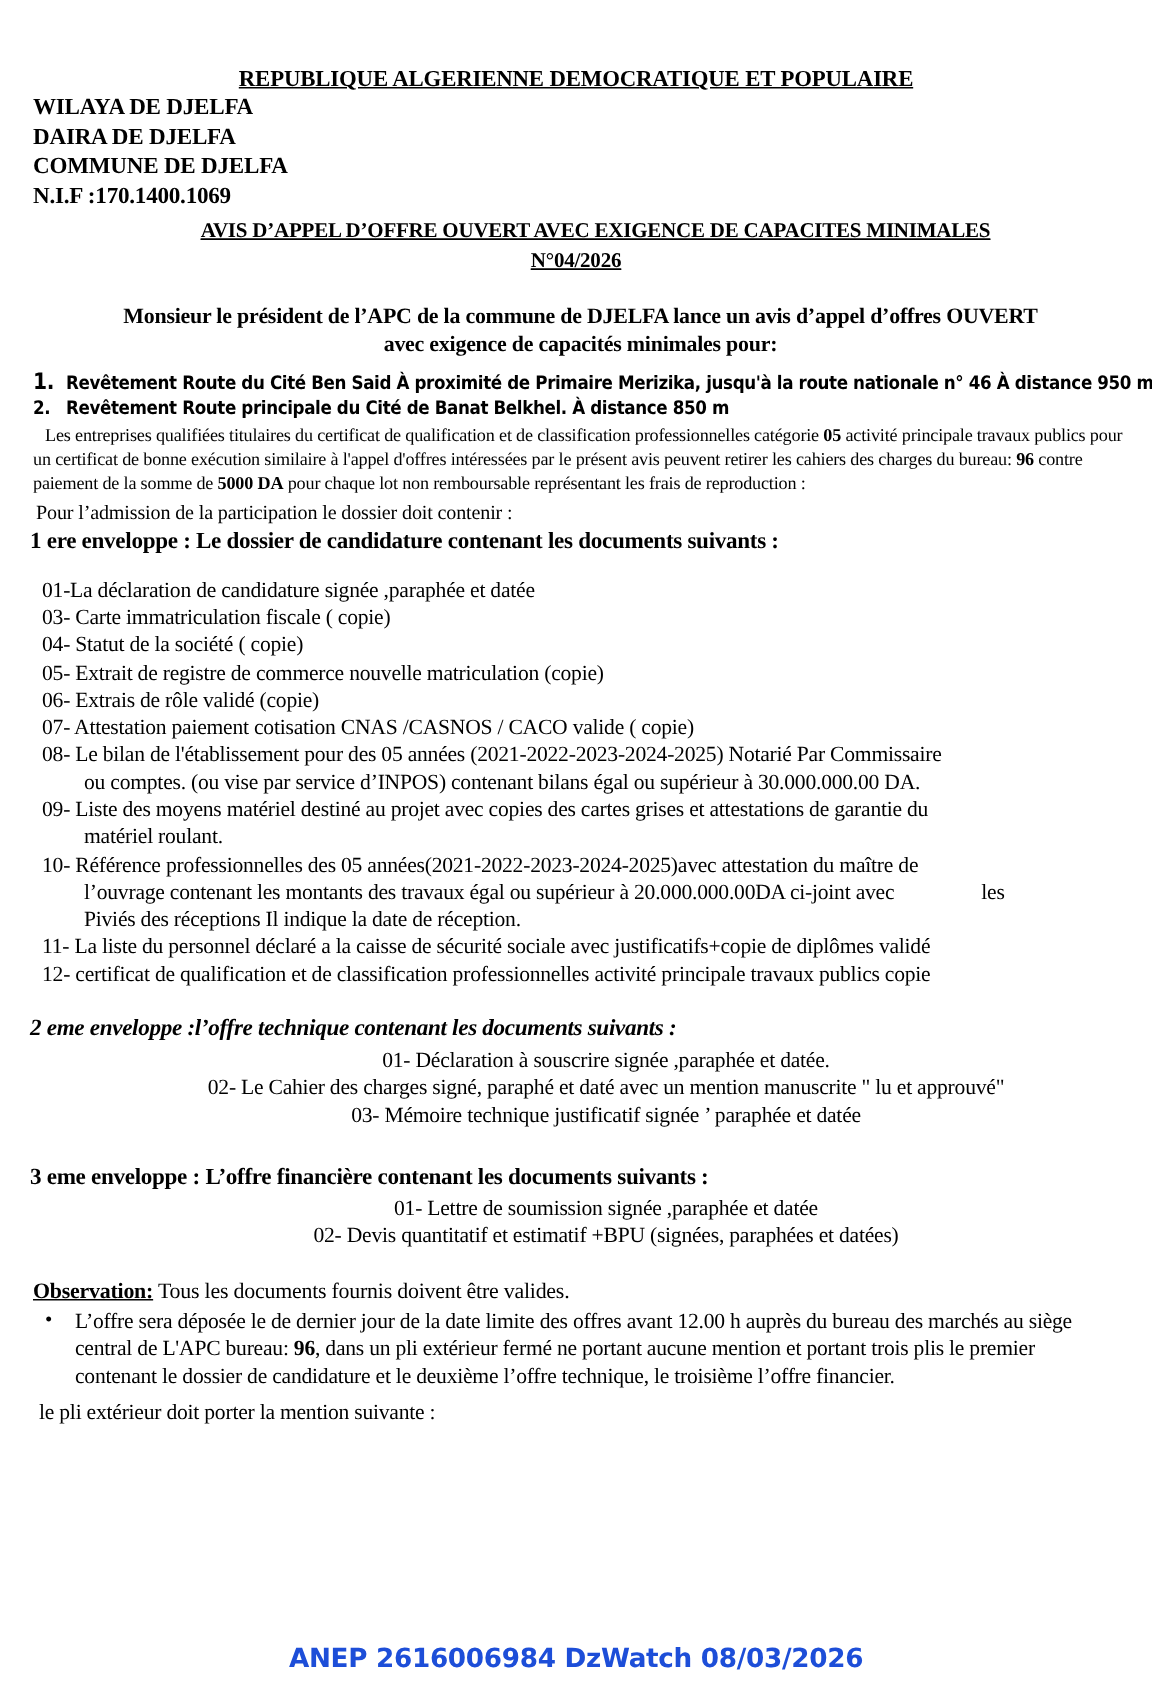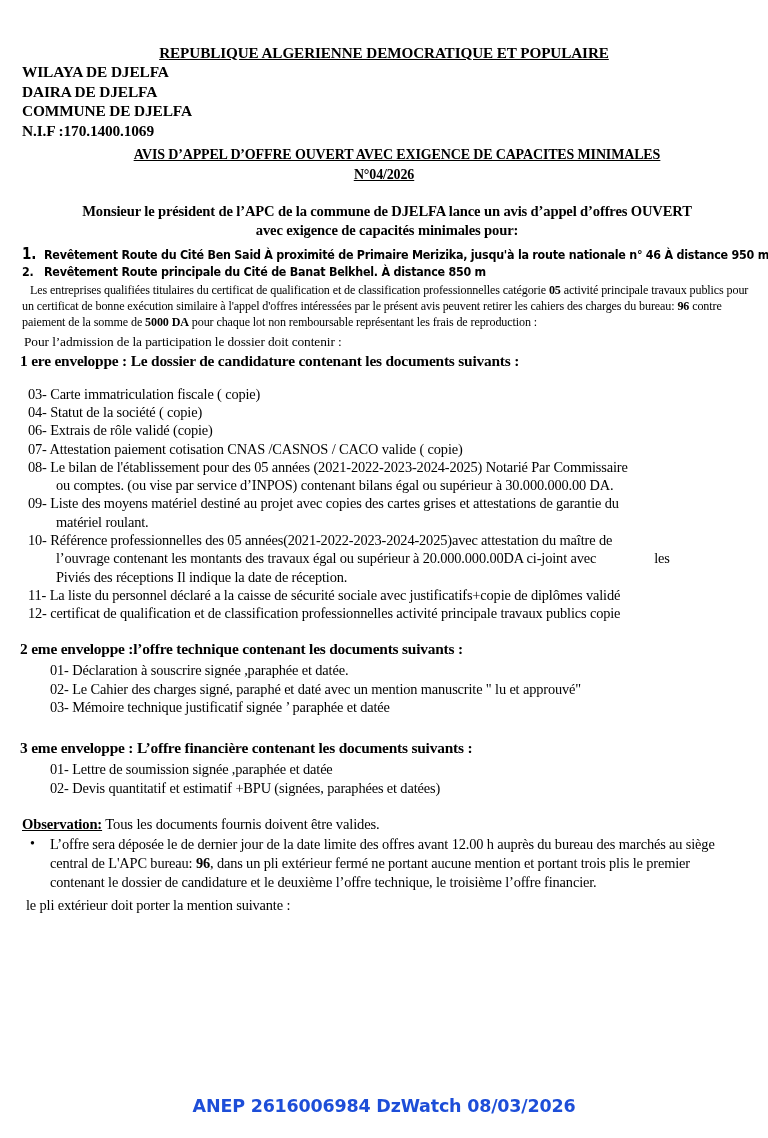--- a/index.html
+++ b/index.html
@@ -114,42 +114,42 @@
   
   .env-head {
     font-weight: bold;
     font-size: 15.4px;
     line-height: 20px;
     margin: 0;
     padding-left: 20px;
     letter-spacing: -0.2px;
   }
   .env-head.e1 { padding-top: 1px; }
-  .env-head.e2 { padding-top: 17px; }
+  .env-head.e2 { padding-top: 17px; font-style: italic; }
   .env-head.e3 { padding-top: 22px; font-family: Liberation Serif, serif; }
 
   
   .doc-list {
     margin: 0;
     padding: 0;
     list-style: none;
   }
   .doc-list.l1 { padding-top: 14px; }
   .doc-list.l2 { padding-top: 2px; }
   .doc-list.l3 { padding-top: 2px; }
 
   .doc-item {
     font-size: 14.4px;
     line-height: 18.3px;
     padding-left: 28px;
     letter-spacing: -0.15px;
     padding-right: 10px;
   }
   .doc-list.l2 .doc-item,
-  .doc-list.l3 .doc-item { padding-left: 50px; }
+  .doc-list.l3 .doc-item { padding-left: 50px; text-align: center; }
 
   .doc-item .cont {
     display: block;
     padding-left: 28px;
   }
   .doc-item .gap { display: inline-block; width: 58px; }
 
   
   .observation {
     font-size: 14.6px;
@@ -234,22 +234,24 @@
     </li>
   </ul>
 
   <p class="dense"><span class="indent">Les entreprises qualifiées titulaires du certificat de qualification et de classification professionnelles catégorie </span><b>05</b><span> activité principale travaux publics pour un certificat de bonne exécution similaire à l'appel d'offres intéressées par le présent avis peuvent retirer les cahiers des charges du bureau: </span><b>96</b><span> contre paiement de la somme de </span><b>5000 DA</b><span> pour chaque lot non remboursable représentant les frais de reproduction :</span></p>
 
   <div class="admission">Pour l’admission de la participation le dossier doit contenir :</div>
 
   <div class="env-head e1"><span>1 ere  enveloppe</span><span> : Le dossier de candidature contenant les documents suivants :</span></div>
 
   <ul class="doc-list l1">
+    <li class="doc-item">01-La déclaration de candidature signée ,paraphée et datée</li>
     <li class="doc-item">03- Carte immatriculation fiscale ( copie)</li>
     <li class="doc-item">04- Statut de la société ( copie)</li>
+    <li class="doc-item">05- Extrait de registre de commerce nouvelle matriculation (copie)</li>
     <li class="doc-item">06- Extrais de rôle validé (copie)</li>
     <li class="doc-item">07- Attestation paiement cotisation CNAS /CASNOS / CACO valide ( copie)</li>
     <li class="doc-item">
       <span>08- Le bilan de l'établissement pour des 05 années (2021-2022-2023-2024-2025) Notarié Par Commissaire</span>
       <span class="cont">ou comptes. (ou vise par service d’INPOS) contenant bilans égal ou supérieur à 30.000.000.00 DA.</span>
     </li>
     <li class="doc-item">
       <span>09- Liste des moyens  matériel destiné au projet avec copies des cartes grises et attestations de garantie du</span>
       <span class="cont">matériel roulant.</span>
     </li>

